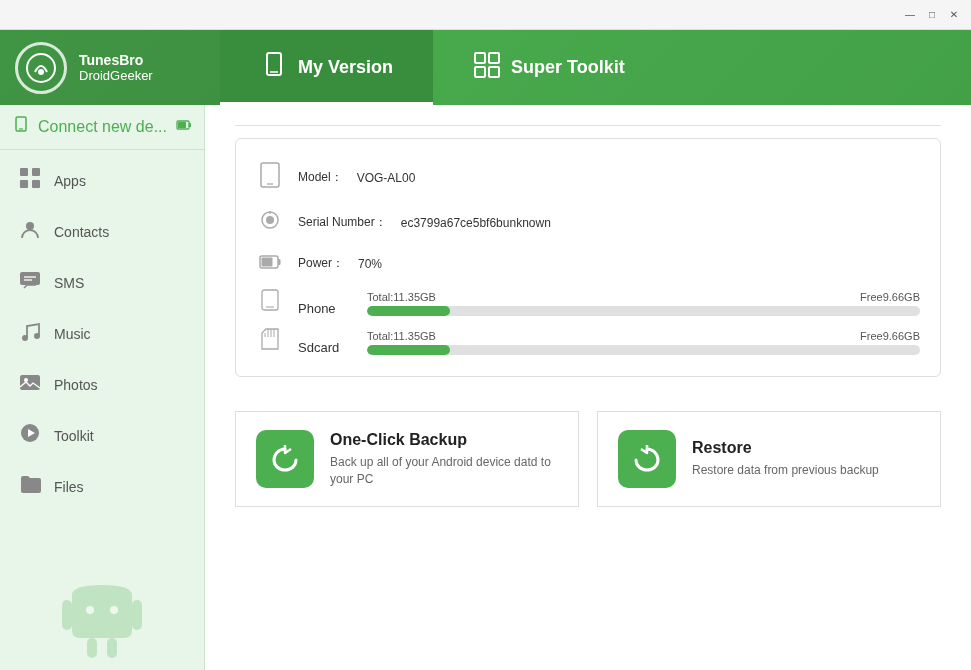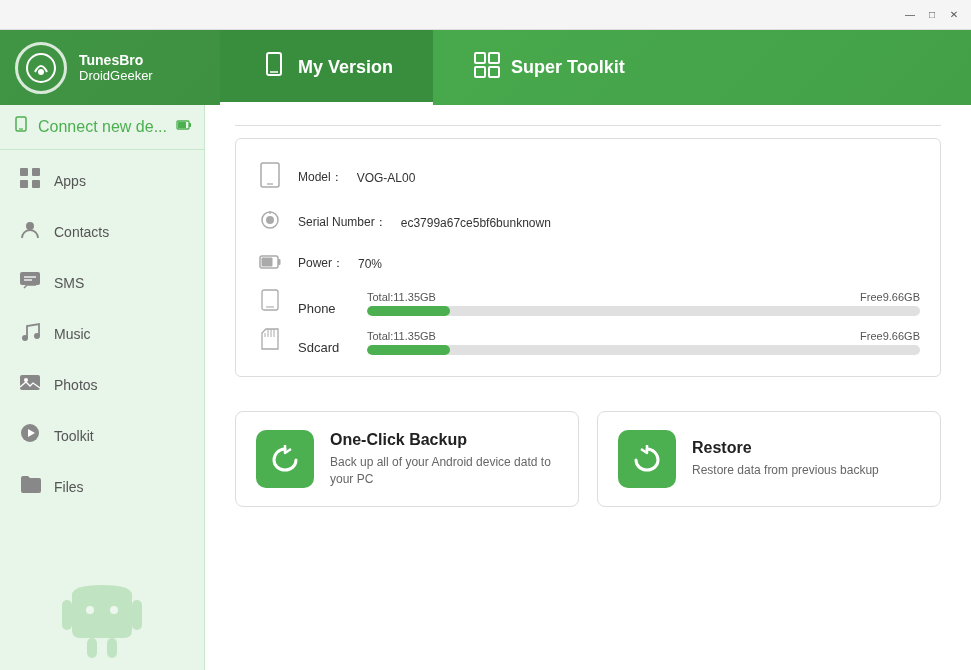--- a/index.html
+++ b/index.html
@@ -181,21 +181,21 @@
 
     
     .bottom-buttons {
       display: flex;
       gap: 18px;
       margin-top: 16px;
     }
     .action-card {
       flex: 1;
       border: 1px solid #ddd;
-      border-radius: 8px;
+      border-radius: 0;
       display: flex;
       align-items: center;
       gap: 16px;
       padding: 18px 20px;
       cursor: pointer;
       transition: border-color 0.2s, box-shadow 0.2s;
     }
     .action-card-icon {
       width: 58px; height: 58px;
       background: #4caf50;

